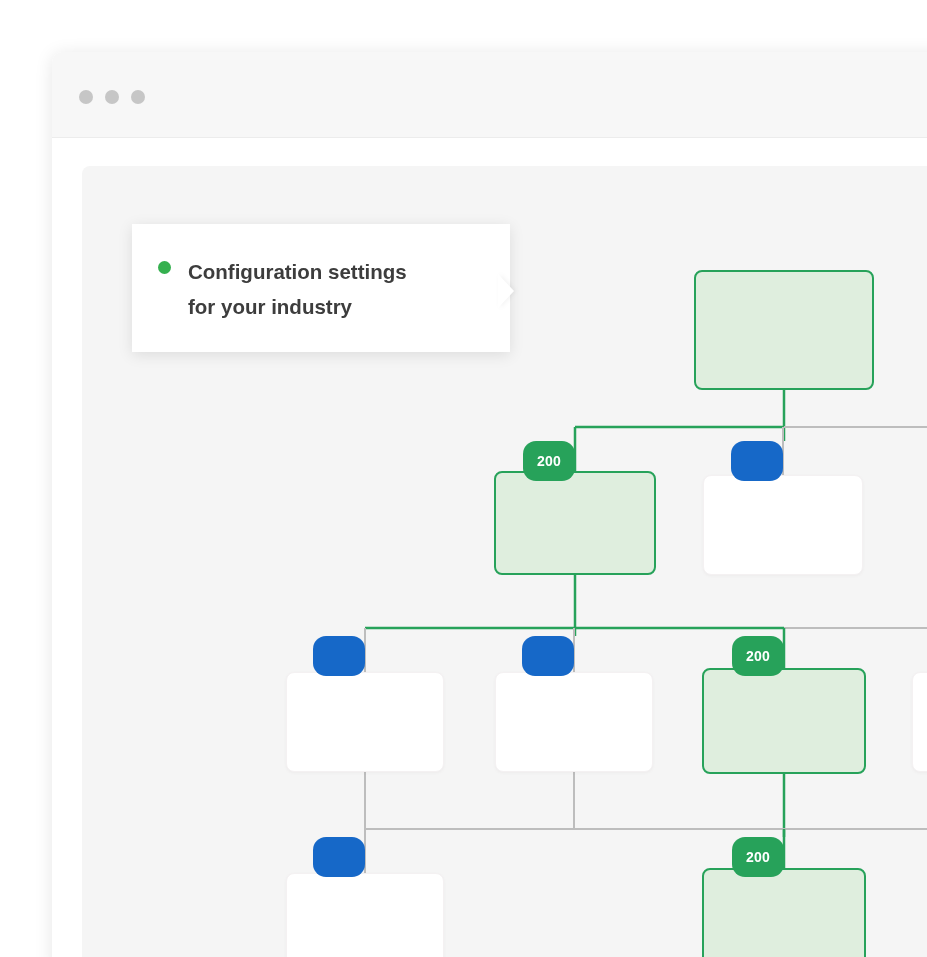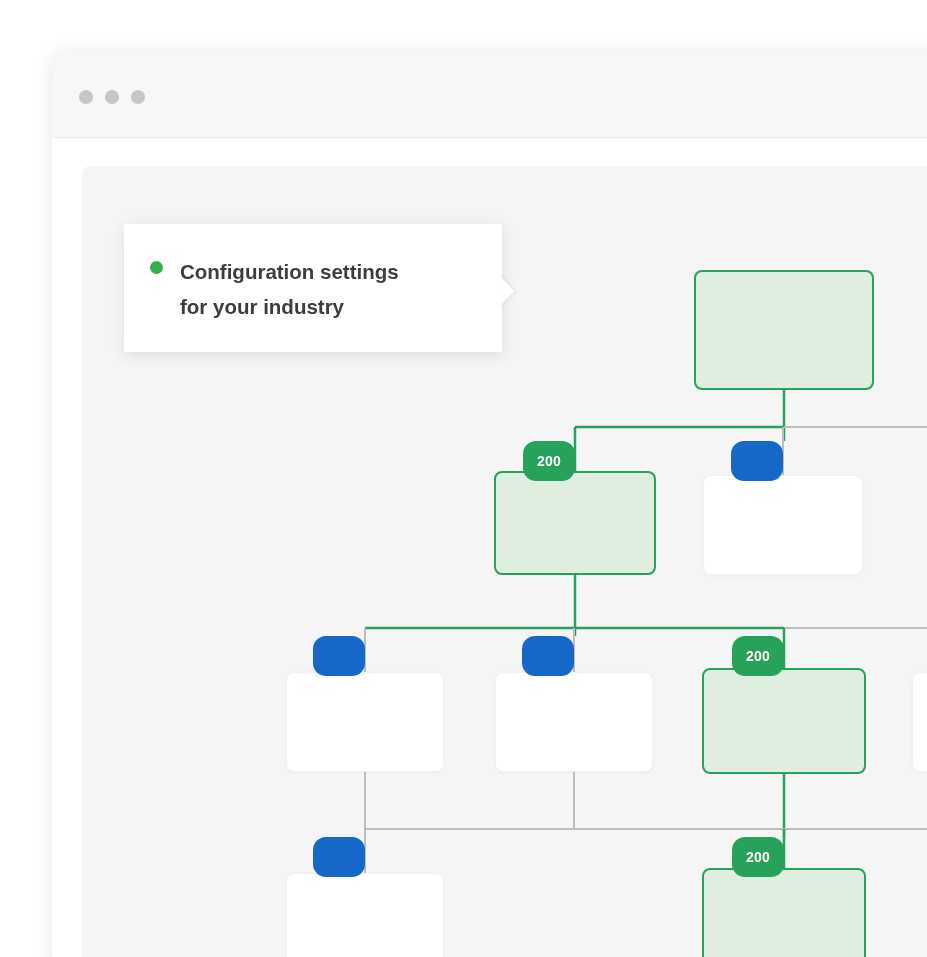--- a/index.html
+++ b/index.html
@@ -113,21 +113,21 @@
     font-weight: 600;
     letter-spacing: 0.2px;
     line-height: 1;
   }
   .badge.ok    { background: #27a25a; width: 52px; }
   .badge.blank { background: #1668c8; width: 52px; }
 
   
   .callout {
     position: absolute;
-    left: 124px;
+    left: 132px;
     top: 224px;
     width: 378px;
     height: 128px;
     background: #ffffff;
     box-shadow: 0 3px 14px rgba(0,0,0,0.10);
     display: flex;
     align-items: flex-start;
     padding: 30px 26px 0 26px;
     box-sizing: border-box;
   }

